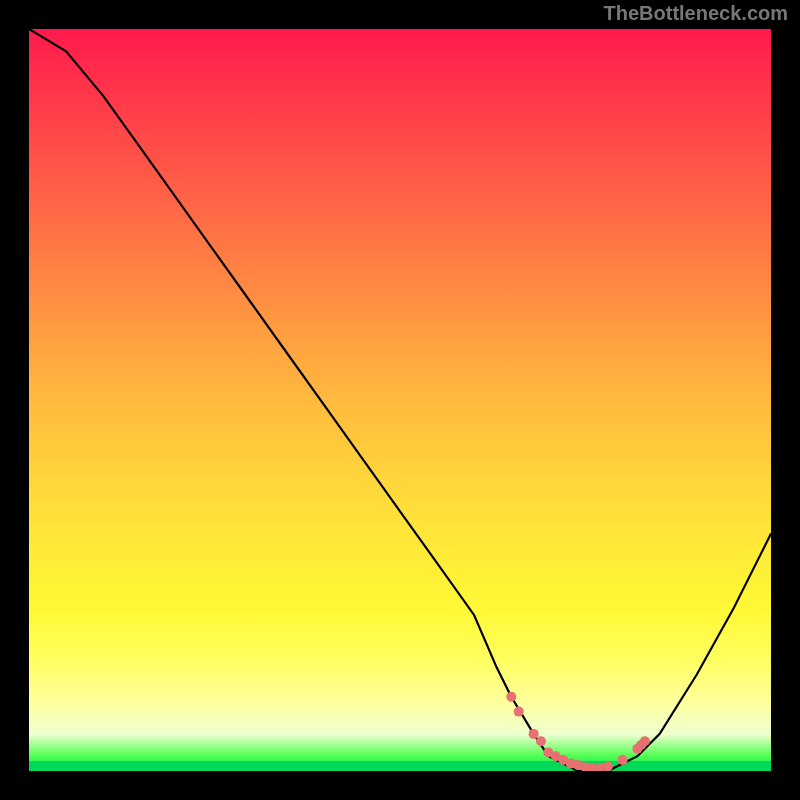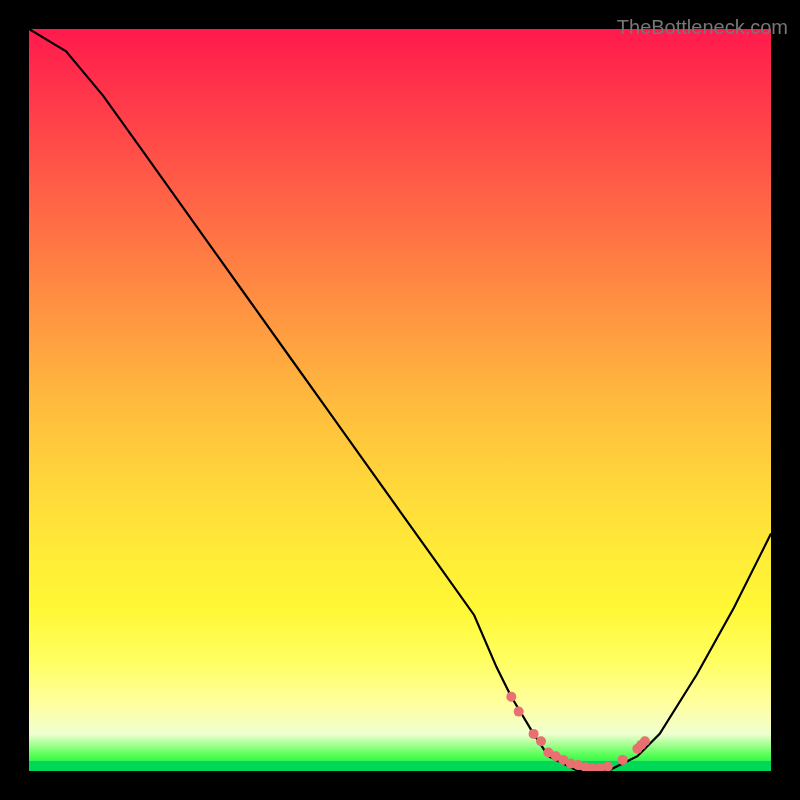--- a/index.html
+++ b/index.html
@@ -5,25 +5,25 @@
   * { margin: 0; padding: 0; box-sizing: border-box; }
   body {
     width: 800px;
     height: 800px;
     background: #000;
     position: relative;
     font-family: Arial, sans-serif;
   }
   .watermark {
     position: absolute;
-    top: 16px;
+    top: 2px;
     right: 12px;
     color: #777;
     font-size: 20px;
-    font-weight: normal;
+    font-weight: bold;
     z-index: 10;
   }
   .plot-area {
     position: absolute;
     left: 29px;
     top: 29px;
     width: 742px;
     height: 742px;
     background: linear-gradient(to bottom,
       #ff1a4d 0%,

